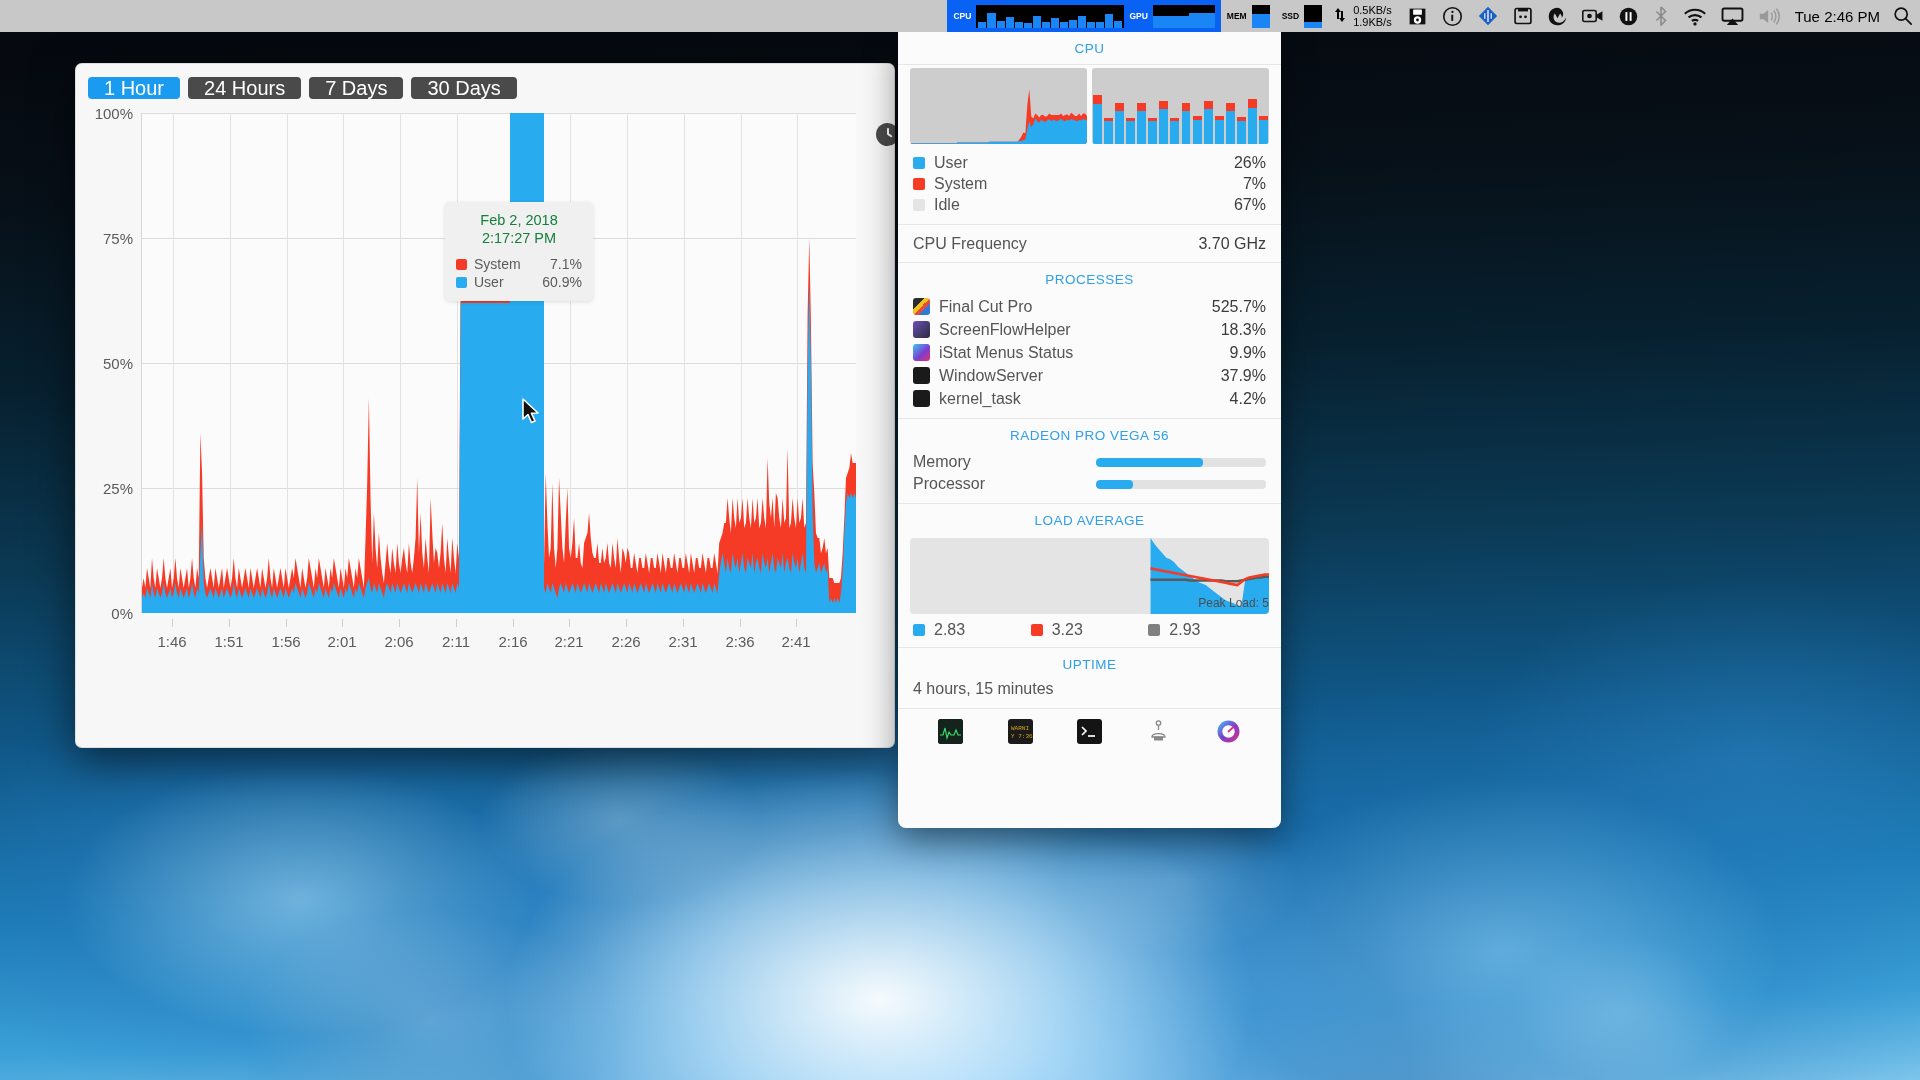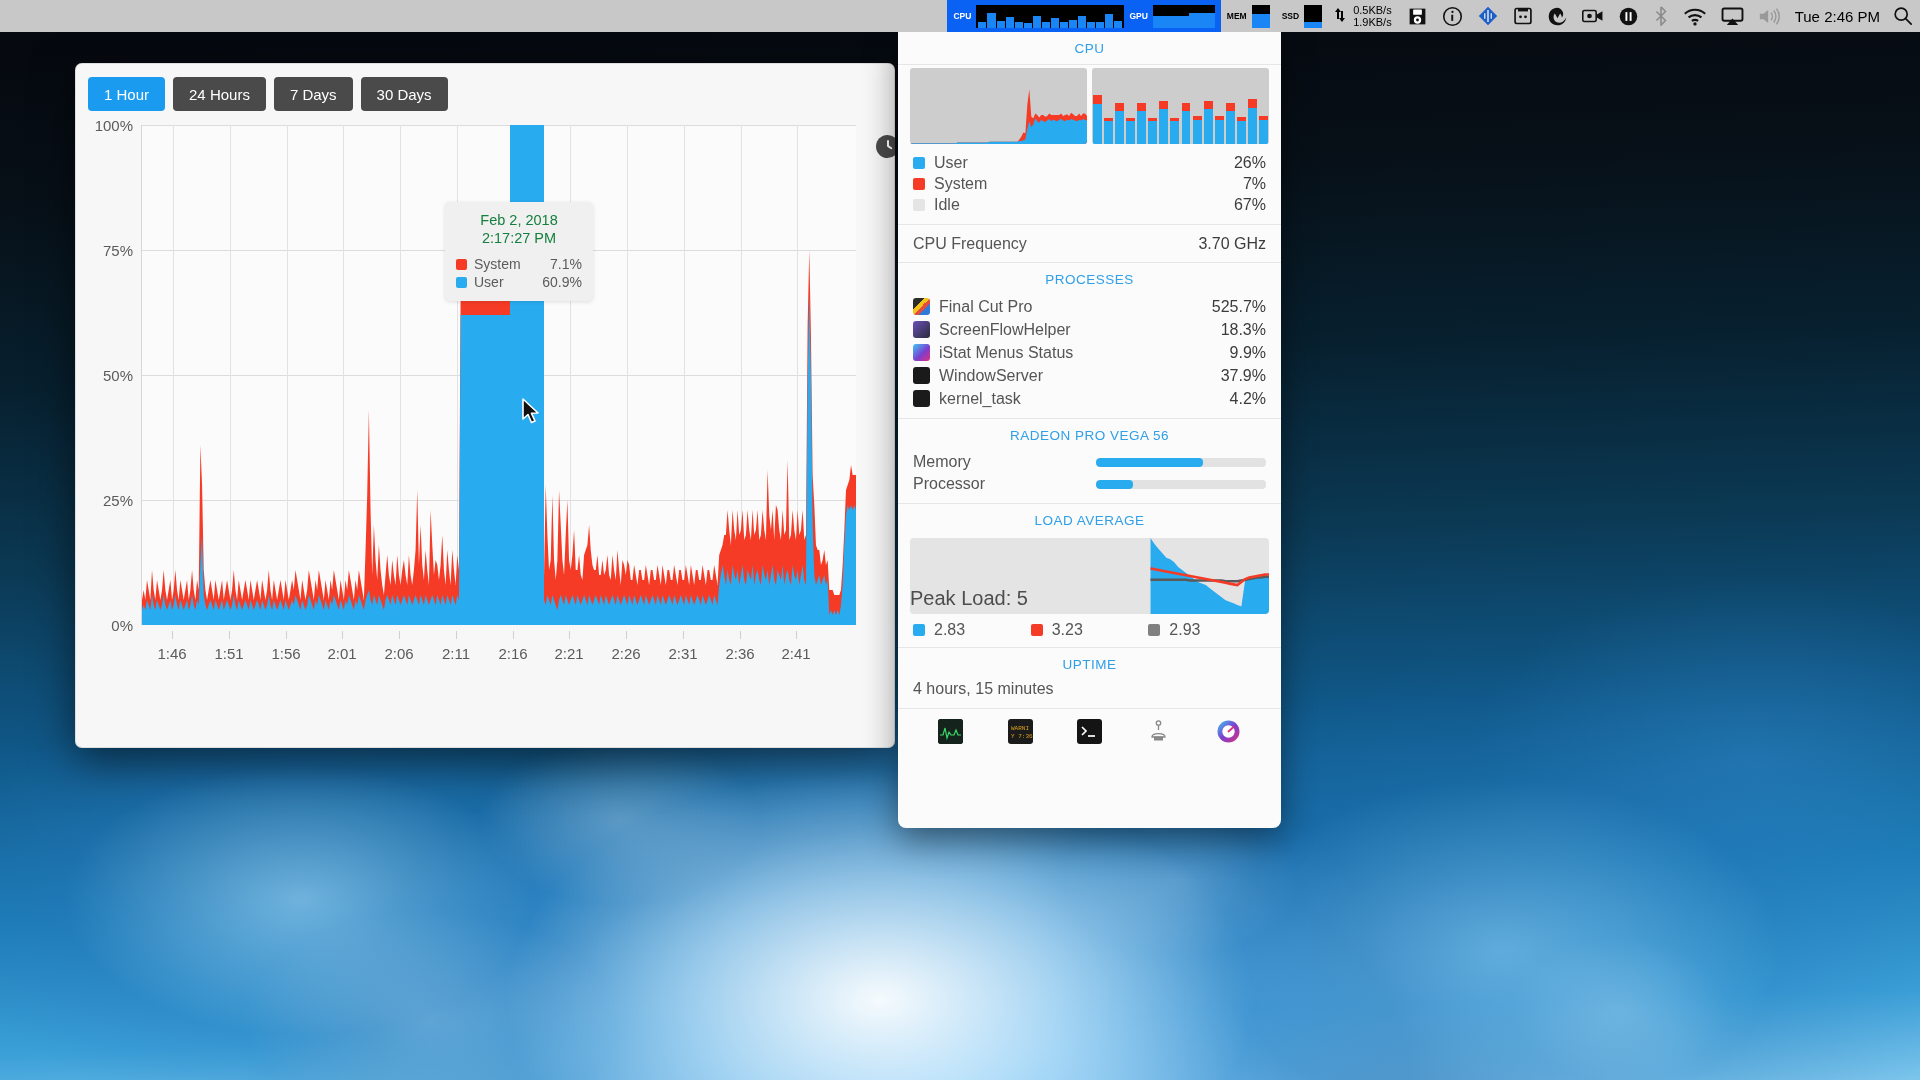--- a/index.html
+++ b/index.html
@@ -82,23 +82,23 @@
     overflow: hidden;
   }
   #chart-window::before {
     content: ""; position: absolute; inset: 0;
     border-radius: 7px;
     box-shadow: inset 0 0 0 1px rgba(0,0,0,0.10);
     pointer-events: none;
   }
   #tabs { display: flex; gap: 8px; padding: 14px 0 0 13px; }
   .tab {
-    height: 34px; border-radius: 4px;
+    height: 22px; border-radius: 4px;
     background: #4a4a4a; color: #fff;
-    font-size: 15px; display: flex; align-items: center; justify-content: center;
+    font-size: 20px; display: flex; align-items: center; justify-content: center;
     padding: 0 16px;
     cursor: default;
   }
   .tab.selected { background: #1a9bf0; }
 
   #plot-wrap { position: relative; margin-top: 14px; }
   #ylabels { position: absolute; left: 0; top: 0; width: 66px; height: 500px; }
   .ytick {
     position: absolute; right: 8px; font-size: 15px; color: #5b5b5b;
     transform: translateY(-50%); text-align: right; white-space: nowrap;
@@ -194,22 +194,22 @@
 
   .meter { height: 9px; width: 170px; background: #e2e2e2; border-radius: 4px; overflow: hidden; }
   .meter i { display: block; height: 100%; background: #29abef; border-radius: 4px; }
 
   #load-graph {
     margin: 2px 12px 0 12px; height: 76px; background: #e4e4e4; border-radius: 4px;
     position: relative; overflow: hidden;
   }
   #load-graph svg { position: absolute; inset: 0; width: 100%; height: 100%; }
   #peak-load {
-    position: absolute; left: 0; right: 0; bottom: 4px; text-align: left;
-    font-size: 20px; color: #4d4d4d;
+    position: absolute; left: 0; right: 0; bottom: 4px; text-align: right;
+    font-size: 12px; color: #4d4d4d;
   }
   #load-legend { display: flex; padding: 7px 15px 8px 15px; font-size: 16px; color: #555; }
   #load-legend > div { flex: 1; display: flex; align-items: center; }
 
   #uptime-val { padding: 0 15px 10px 15px; font-size: 16px; color: #555; }
 
   #panel-dock {
     display: flex; align-items: center; justify-content: space-around;
     height: 44px; padding: 0 18px;
   }

